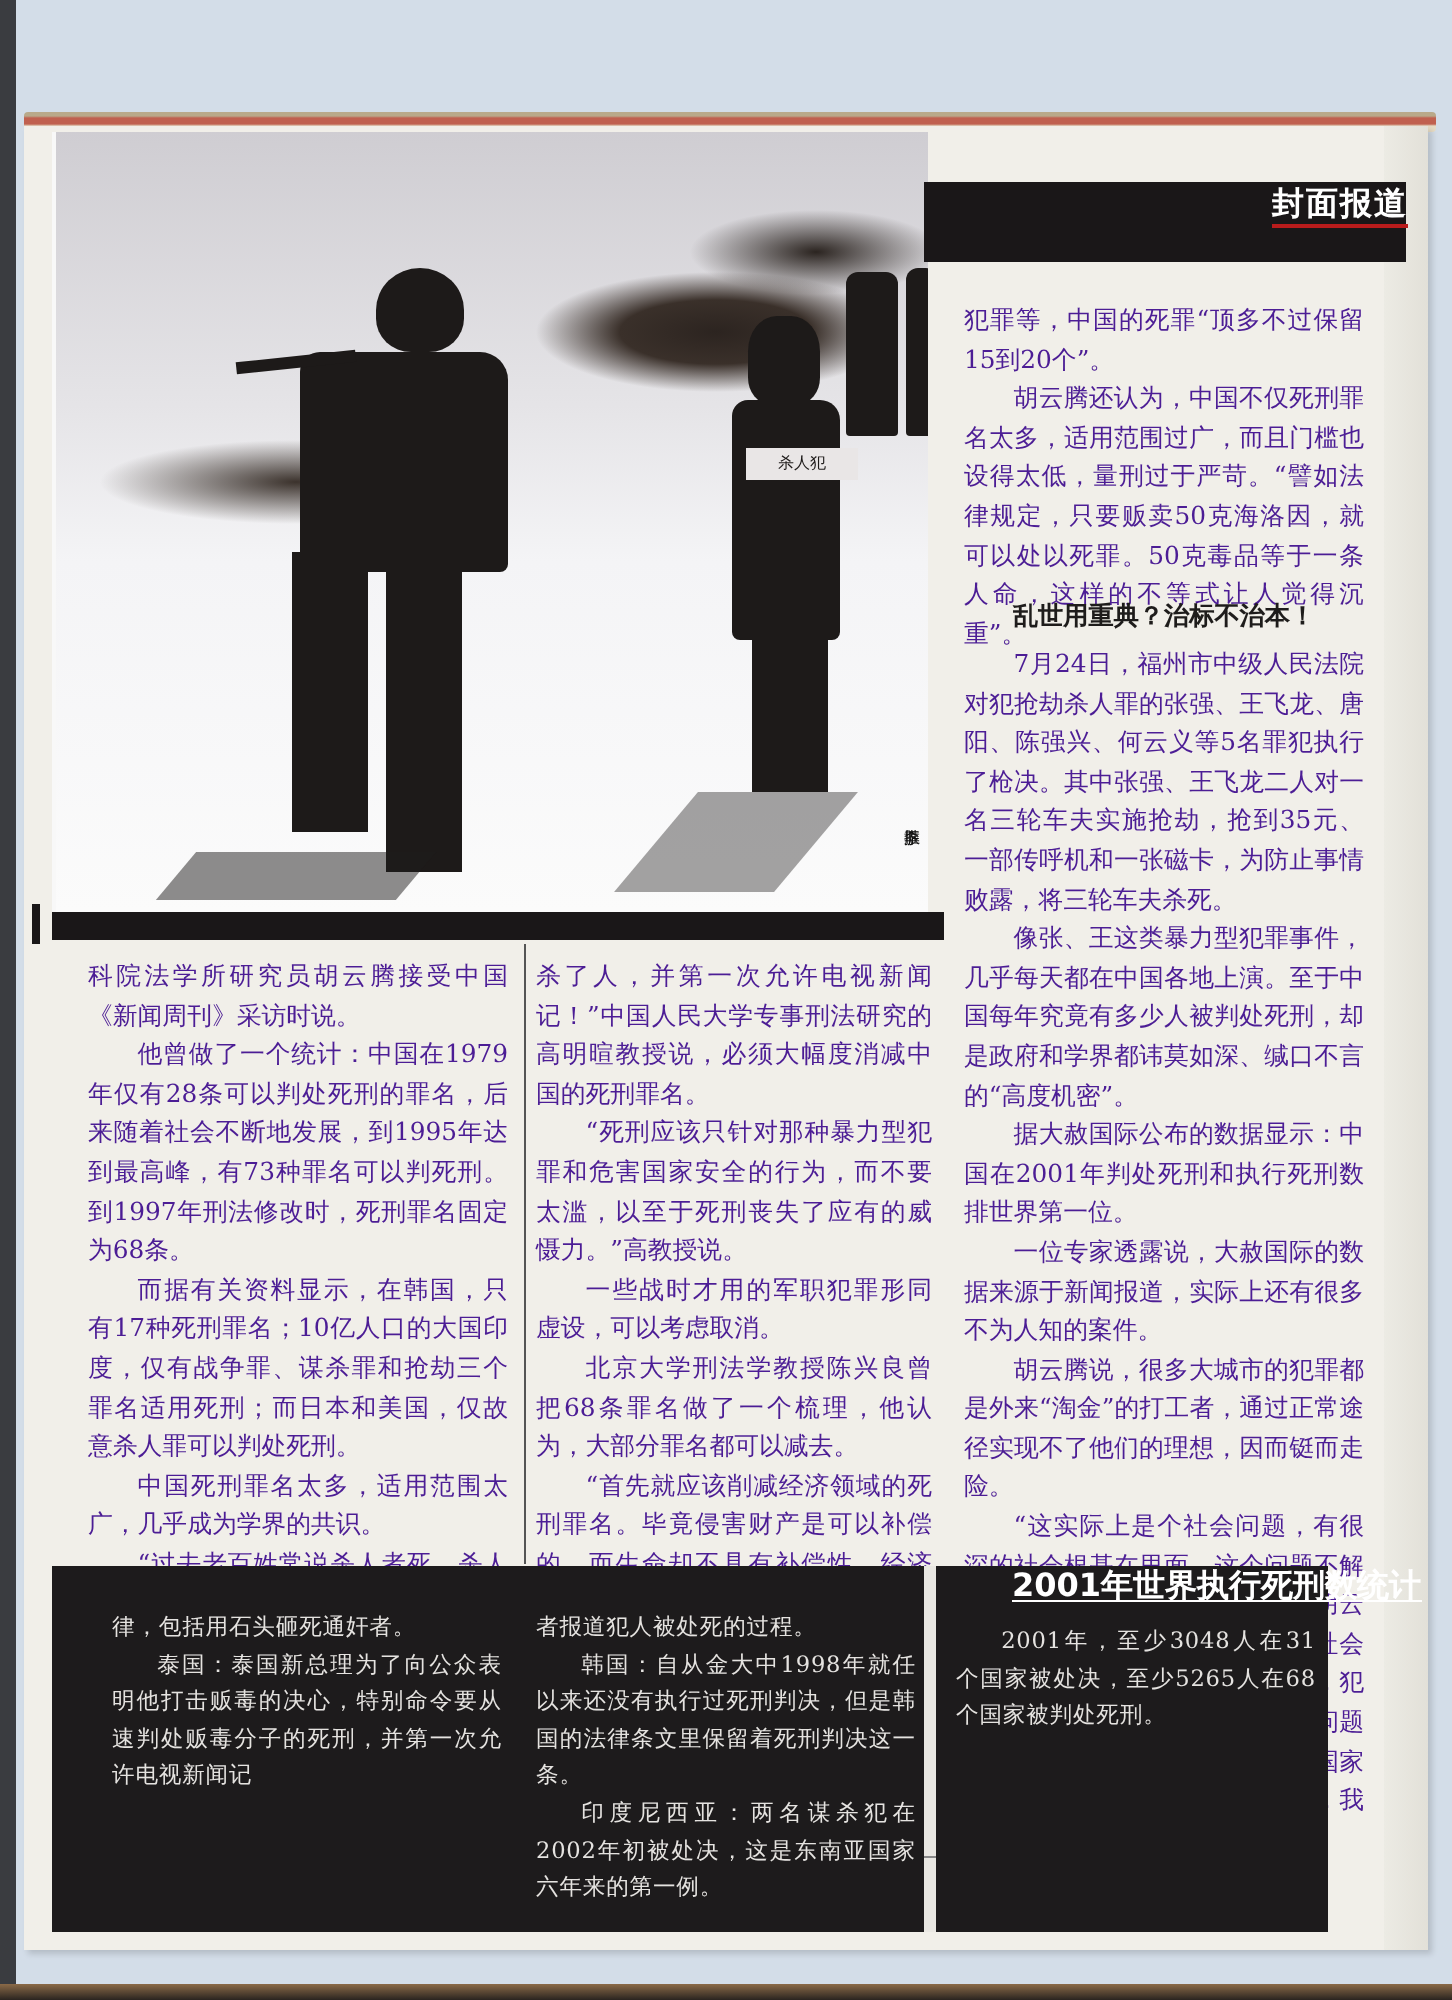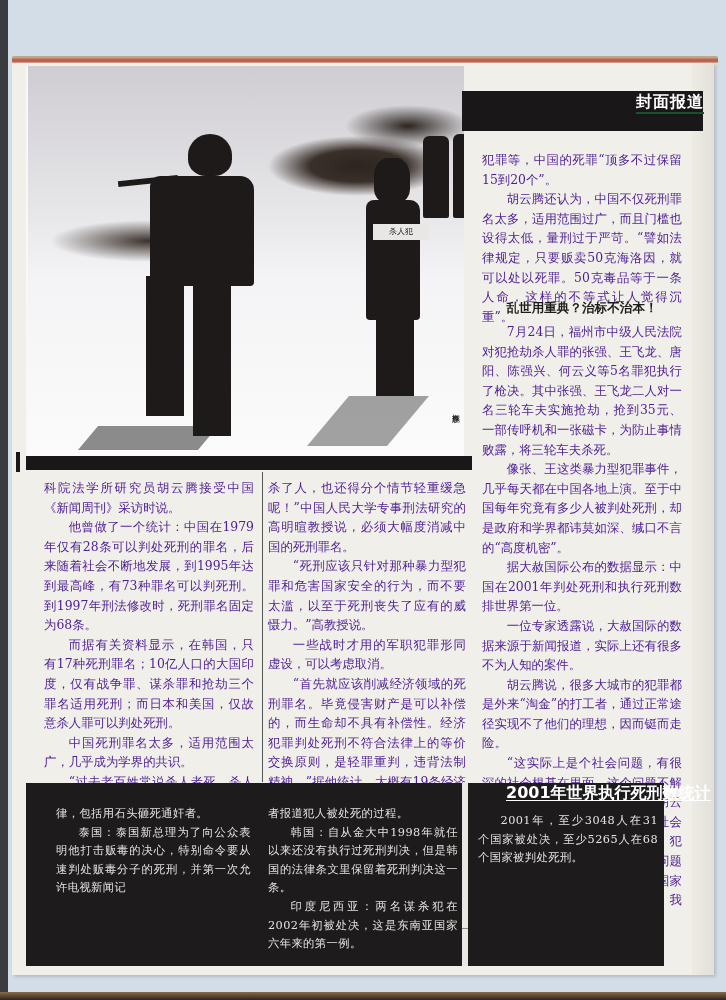--- a/index.html
+++ b/index.html
@@ -41,21 +41,21 @@
   .prisoner-legs { left:348px; top:250px; width:38px; height:80px; }
   .placard { position:absolute; left:345px; top:158px; width:56px; height:16px; background:#e9e6e6; color:#1d1a19; font-size:8px; line-height:16px; text-align:center; }
   .bg-figure { left:395px; top:70px; width:26px; height:82px; border-radius:6px 6px 2px 2px; }
   .bg-figure2 { left:425px; top:68px; width:16px; height:84px; border-radius:6px 6px 2px 2px; }
   .shadow1 { position:absolute; left:60px; top:360px; width:120px; height:24px; background:rgba(30,28,28,0.5); transform:skewX(-40deg); }
   .shadow2 { position:absolute; left:300px; top:330px; width:80px; height:50px; background:rgba(30,28,28,0.4); transform:skewX(-40deg); }
   .photo-credit { position:absolute; left:448px; top:408px; width:12px; font-size:8px; line-height:9px; color:#111; writing-mode:vertical-rl; font-family:"DejaVu Sans","Liberation Sans",sans-serif; }
 
   
   .band-top-right { position:absolute; left:462px; top:91px; width:241px; height:40px; background:#1a1718; }
-  .section-label { position:absolute; right:22px; top:92px; color:#fff; font-family:"DejaVu Sans","Liberation Sans",sans-serif; font-size:16px; font-weight:bold; letter-spacing:1px; border-bottom:2px solid #14532d; line-height:20px; padding-bottom:0px; }
+  .section-label { position:absolute; right:22px; top:92px; color:#fff; font-family:"DejaVu Sans","Liberation Sans",sans-serif; font-size:16px; font-weight:bold; letter-spacing:1px; border-bottom:2px solid #b91c1c; line-height:20px; padding-bottom:0px; }
   .band-under-photo { position:absolute; left:26px; top:456px; width:446px; height:14px; background:#1a1718; }
   .rule-vertical { position:absolute; left:262px; top:472px; width:1px; height:310px; background:#555; }
   .rule-left-margin { position:absolute; left:16px; top:452px; width:4px; height:20px; background:#1a1718; }
 
   
   .col { position:absolute; font-size:12.4px; line-height:19.6px; color:#4c1d95; text-align:justify; }
   .col p { margin:0; text-indent:2em; }
   .col p.cont { text-indent:0; }
   .col-left { left:44px; top:478px; width:210px; }
   .col-mid { left:268px; top:478px; width:198px; }
@@ -127,23 +127,24 @@
 
 <div class="col col-left">
   <p class="cont">科院法学所研究员胡云腾接受中国《新闻周刊》采访时说。</p>
   <p>他曾做了一个统计：中国在1979年仅有28条可以判处死刑的罪名，后来随着社会不断地发展，到1995年达到最高峰，有73种罪名可以判死刑。到1997年刑法修改时，死刑罪名固定为68条。</p>
   <p>而据有关资料显示，在韩国，只有17种死刑罪名；10亿人口的大国印度，仅有战争罪、谋杀罪和抢劫三个罪名适用死刑；而日本和美国，仅故意杀人罪可以判处死刑。</p>
   <p>中国死刑罪名太多，适用范围太广，几乎成为学界的共识。</p>
   <p>“过去老百姓常说杀人者死，杀人者偿命，这种传统思想固然无可厚非。可现在的问题是：没有杀人也得死。可别国是，即使</p>
 </div>
 
 <div class="col col-mid">
-  <p class="cont">杀了人，也还得分个情节轻重缓急呢！”中国人民大学专事刑法研究的高明暄教授说，必须大幅度消减中国的死刑罪名。</p>
+  <p class="cont">杀了人，并第一次允许电视新闻记！”中国人民大学专事刑法研究的高明暄教授说，必须大幅度消减中国的死刑罪名。</p>
   <p>“死刑应该只针对那种暴力型犯罪和危害国家安全的行为，而不要太滥，以至于死刑丧失了应有的威慑力。”高教授说。</p>
   <p>一些战时才用的军职犯罪形同虚设，可以考虑取消。</p>
+  <p>北京大学刑法学教授陈兴良曾把68条罪名做了一个梳理，他认为，大部分罪名都可以减去。</p>
   <p>“首先就应该削减经济领域的死刑罪名。毕竟侵害财产是可以补偿的，而生命却不具有补偿性。经济犯罪判处死刑不符合法律上的等价交换原则，是轻罪重判，违背法制精神。”据他统计，大概有19条经济类型的死罪，加上一些平时并不适用的军职</p>
 </div>
 
 <div class="box-bottom"></div>
 <div class="box-divider"></div>
 <div class="box-right"></div>
 <div class="bottom-hr"></div>
 
 <div class="box-text box-col1">
   <p class="cont">律，包括用石头砸死通奸者。</p>

